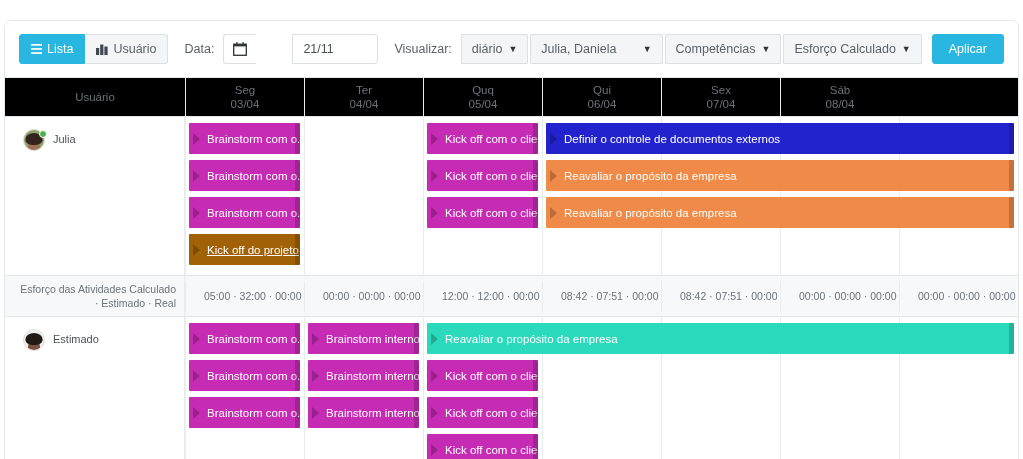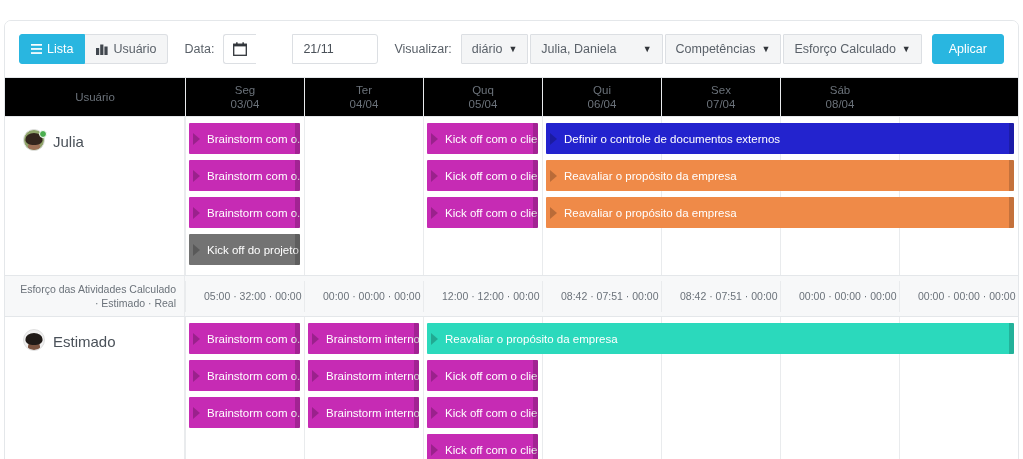--- a/index.html
+++ b/index.html
@@ -182,21 +182,21 @@
   .avatar.a2 .hair { background: #201a17; }
   .status-dot {
     position: absolute;
     left: 16px; top: 1px;
     width: 8px; height: 8px;
     border-radius: 50%;
     background: #4caf50;
     border: 1px solid #ffffff;
     z-index: 3;
   }
-  .uname { font-size: 15px; color: #4a5159; padding-top: 4px; }
+  .uname { font-size: 11px; color: #4a5159; padding-top: 4px; }
 
   .lane-area {
     flex: 1 1 auto;
     position: relative;
     display: flex;
   }
   .lane-col {
     flex: 0 0 119px;
     border-left: 1px solid #e9ebed;
   }
@@ -385,21 +385,21 @@
             <div class="chips-layer">
               <div class="chip" style="background: rgb(198, 43, 180); left: 4px; width: 111px; top: 6px;">
                 <span>Brainstorm com o...</span>
               </div>
               <div class="chip" style="background: rgb(198, 43, 180); left: 4px; width: 111px; top: 43px;">
                 <span>Brainstorm com o...</span>
               </div>
               <div class="chip" style="background: rgb(198, 43, 180); left: 4px; width: 111px; top: 80px;">
                 <span>Brainstorm com o...</span>
               </div>
-              <div class="chip" style="background: #737373; left: 4px; width: 111px; top: 117px;">
+              <div class="chip" style="background: #a16207; left: 4px; width: 111px; top: 117px; text-decoration: underline;">
                 <span>Kick off do projeto</span>
               </div>
               <div class="chip" style="background: rgb(198, 43, 180); left: 242px; width: 111px; top: 6px;">
                 <span>Kick off com o clie...</span>
               </div>
               <div class="chip" style="background: rgb(198, 43, 180); left: 242px; width: 111px; top: 43px;">
                 <span>Kick off com o clie...</span>
               </div>
               <div class="chip" style="background: rgb(198, 43, 180); left: 242px; width: 111px; top: 80px;">
                 <span>Kick off com o clie...</span>

